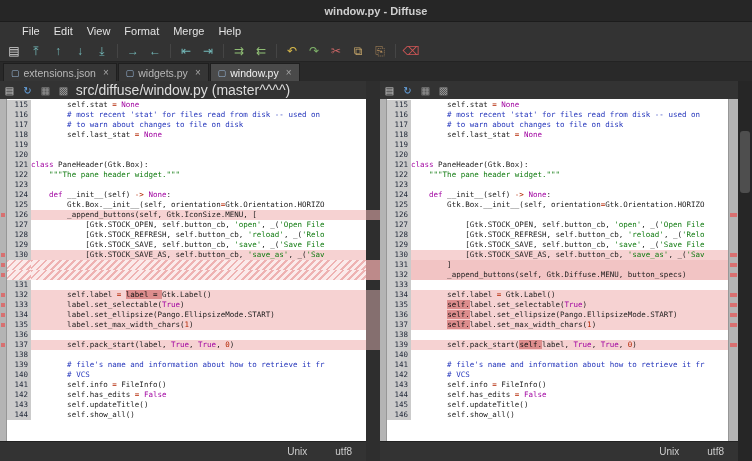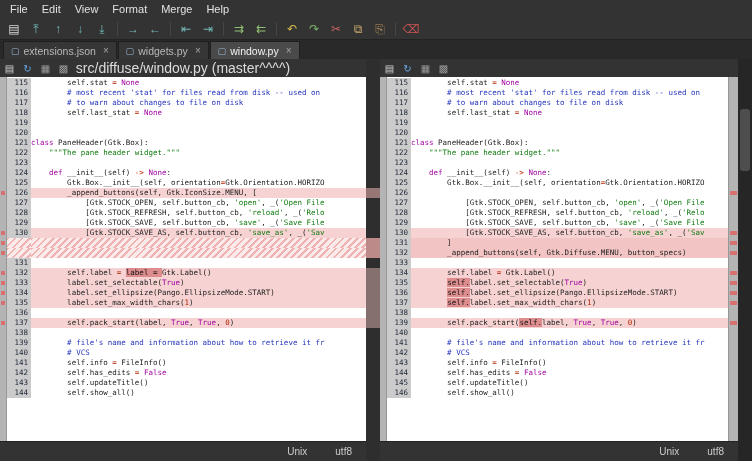--- a/index.html
+++ b/index.html
@@ -3,21 +3,21 @@
 <meta charset="utf-8">
 <style>
   html,body{margin:0;padding:0;background:#1e1e1e;}
   *{box-sizing:border-box;}
   .window{width:752px;height:461px;display:flex;flex-direction:column;background:#2e2e2e;
     font-family:"Liberation Sans", sans-serif;overflow:hidden;}
   
   .titlebar{height:22px;background:#262626;color:#cfcfcf;font-size:11px;font-weight:bold;
     display:flex;align-items:center;justify-content:center;border-bottom:1px solid #1c1c1c;}
   
-  .menubar{height:18px;background:#333;display:flex;align-items:flex-start;padding-left:3px;}
+  .menubar{height:18px;background:#333;display:flex;align-items:flex-start;padding-left:15px;}
   .menu-item{font-size:11px;color:#e2e2e2;padding:0 7px;height:18px;display:flex;align-items:center;cursor:default;}
   
   .toolbar{height:22px;background:#333;display:flex;align-items:center;padding-left:3px;border-bottom:1px solid #232323;}
   .tbtn{width:20px;height:20px;display:flex;align-items:center;justify-content:center;font-size:12px;margin:0 1px;border-radius:2px;}
   .tsep{width:1px;height:14px;background:#222;border-right:1px solid #454545;margin:0 4px;}
   
   .tabbar{height:19px;background:#292929;display:flex;align-items:flex-end;padding-left:3px;}
   .tab{height:18px;display:flex;align-items:center;padding:0 7px;margin-right:1px;
     background:#363636;color:#b8b8b8;font-size:10.5px;border:1px solid #1f1f1f;border-bottom:none;}
   .tab.active{background:#4a4a4a;color:#f2f2f2;}
@@ -59,20 +59,23 @@
   .vscroll{width:14px;background:#262626;position:relative;}
   .vthumb{position:absolute;left:2px;right:2px;top:50px;height:62px;background:#4e4e4e;border-radius:3px;}
   
   .statusbar{height:21px;background:#2b2b2b;border-top:1px solid #1d1d1d;display:flex;
     align-items:center;padding-left:5px;font-size:10.5px;color:#d6d6d6;}
 </style>
 </head>
 <body>
 
 <div class="window">
+  <div class="titlebar">
+    <span>window.py - Diffuse</span>
+  </div>
   <div class="menubar" id="menubar">
       <div class="menu-item">File</div>
       <div class="menu-item">Edit</div>
       <div class="menu-item">View</div>
       <div class="menu-item">Format</div>
       <div class="menu-item">Merge</div>
       <div class="menu-item">Help</div>
     </div>
   <div class="toolbar" id="toolbar">
       <div class="tbtn" style="color: rgb(216, 216, 216);">▤</div>

